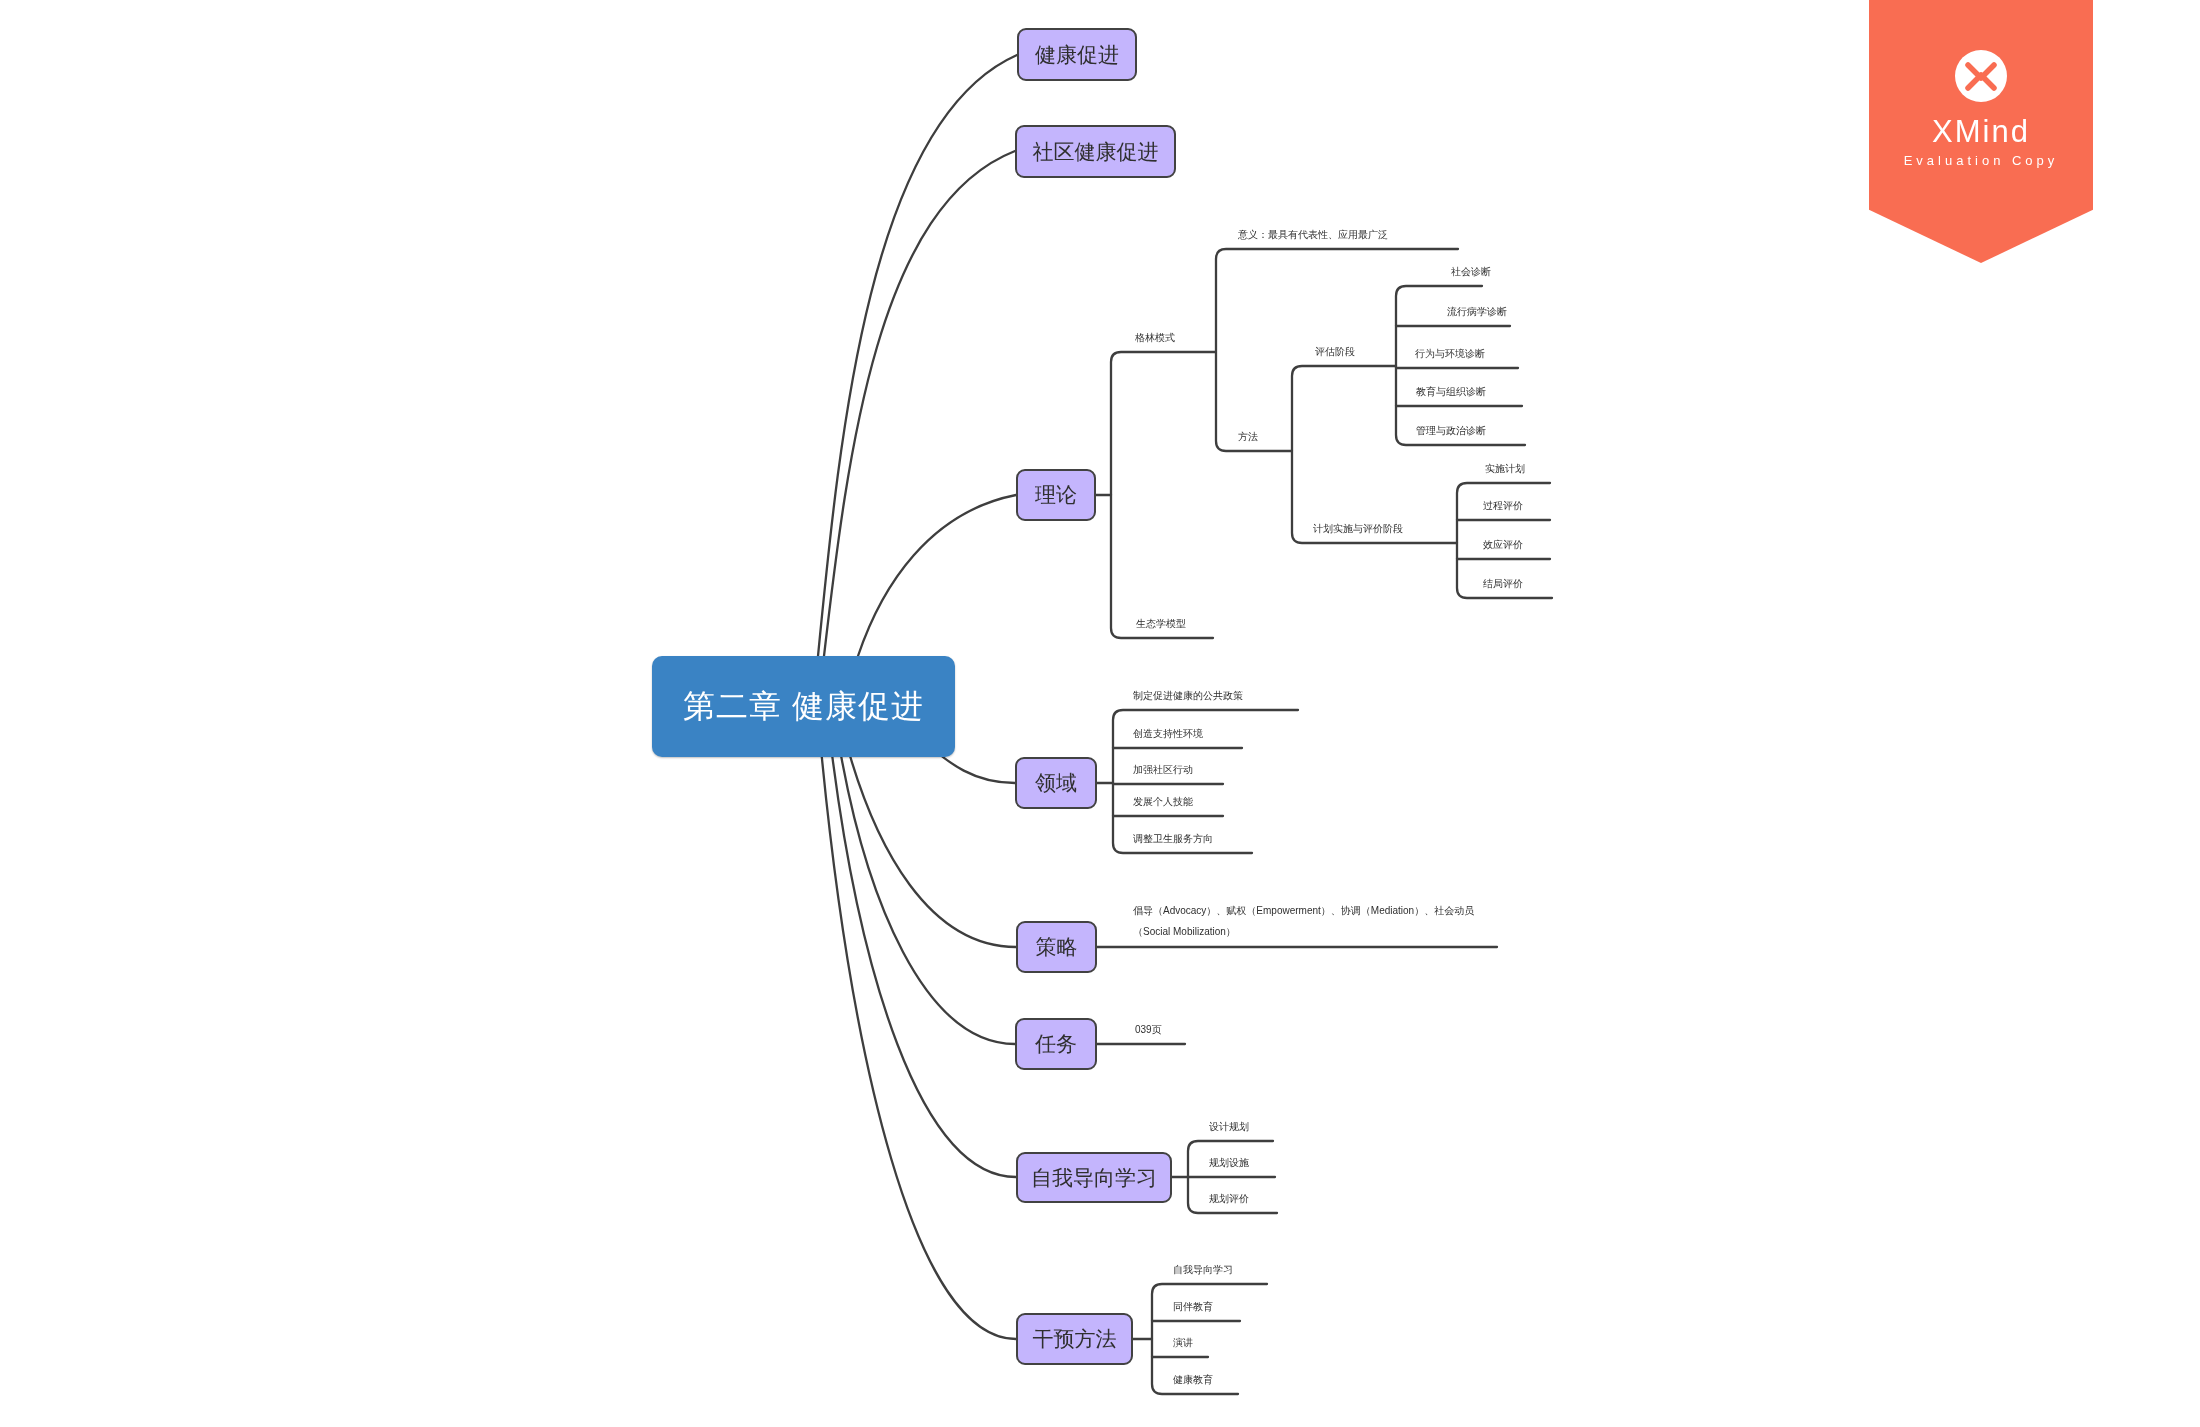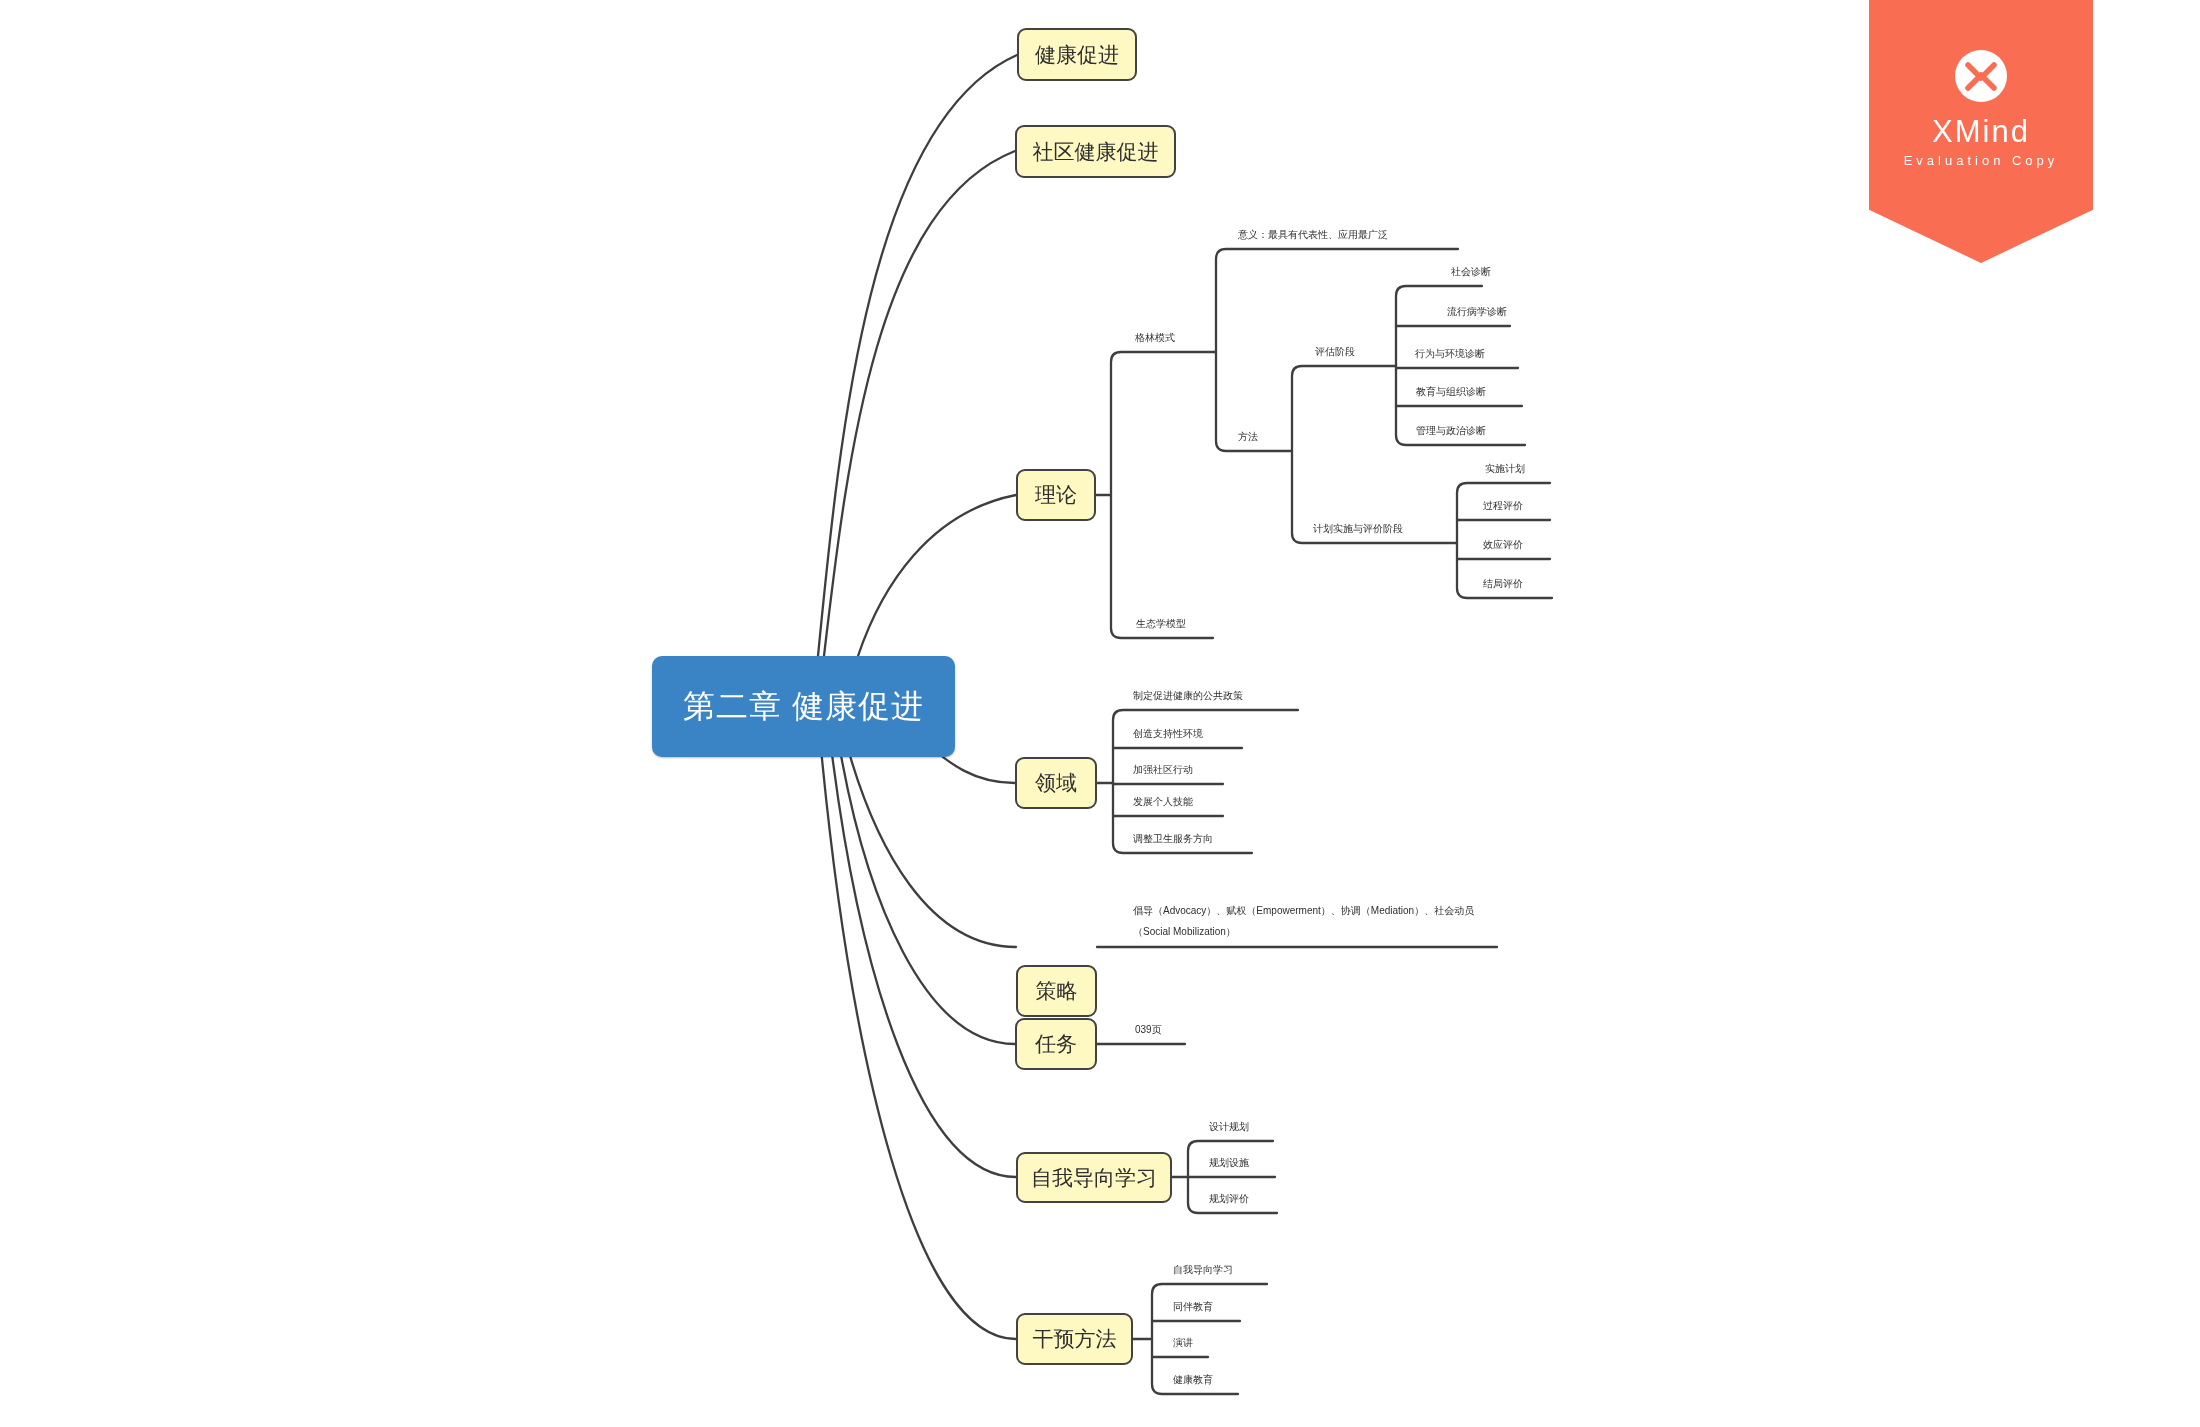--- a/index.html
+++ b/index.html
@@ -3,21 +3,21 @@
 <meta charset="utf-8">
 <style>
   html,body{margin:0;padding:0;background:#ffffff;}
   .stage{
     position:relative;width:2200px;height:1427px;background:#ffffff;overflow:hidden;
     font-family:"Liberation Sans","DejaVu Sans",sans-serif;color:#333;
   }
   #wires{position:absolute;left:0;top:0;width:2200px;height:1427px;}
   #wires path{fill:none;stroke:#3e3e3e;stroke-width:2.3;stroke-linecap:round;}
   .box{
-    position:absolute;box-sizing:border-box;background:#fef9c3;border:2px solid #424242;
+    position:absolute;box-sizing:border-box;background:#c4b5fd;border:2px solid #424242;
     border-radius:9px;display:flex;align-items:center;justify-content:center;
     font-size:21px;color:#2f2f2f;white-space:nowrap;cursor:default;
   }
   .root{
     background:#3a83c4;border:none;border-radius:10px;color:#ffffff;font-size:32px;
     letter-spacing:1px;box-shadow:0 1px 2px rgba(0,0,0,0.25);
   }
   .lbl{
     position:absolute;font-size:10px;color:#2f2f2f;white-space:nowrap;line-height:21px;
     cursor:default;
@@ -79,21 +79,21 @@
     <path d="M1152 1321 L1240 1321"></path>
     <path d="M1152 1357 L1208 1357"></path>
   </svg>
 
   <div class="box root" style="left:652px;top:656px;width:303px;height:101px;">第二章 健康促进</div>
 
   <div class="box" style="left:1017px;top:28px;width:120px;height:53px;">健康促进</div>
   <div class="box" style="left:1015px;top:125px;width:161px;height:53px;">社区健康促进</div>
   <div class="box" style="left:1016px;top:469px;width:80px;height:52px;">理论</div>
   <div class="box" style="left:1015px;top:757px;width:82px;height:52px;">领域</div>
-  <div class="box" style="left:1016px;top:921px;width:81px;height:52px;margin-top:44px;">策略</div>
+  <div class="box" style="left:1016px;top:921px;width:81px;height:52px;">策略</div>
   <div class="box" style="left:1015px;top:1018px;width:82px;height:52px;">任务</div>
   <div class="box" style="left:1016px;top:1152px;width:156px;height:51px;">自我导向学习</div>
   <div class="box" style="left:1016px;top:1313px;width:117px;height:52px;">干预方法</div>
 
   <div class="lbl" style="left:1135px;top:327px;">格林模式</div>
   <div class="lbl" style="left:1136px;top:613px;">生态学模型</div>
   <div class="lbl" style="left:1238px;top:224px;">意义：最具有代表性、应用最广泛</div>
   <div class="lbl" style="left:1238px;top:426px;">方法</div>
   <div class="lbl" style="left:1315px;top:341px;">评估阶段</div>
   <div class="lbl" style="left:1415px;top:261px;margin-left:36px;">社会诊断</div>

